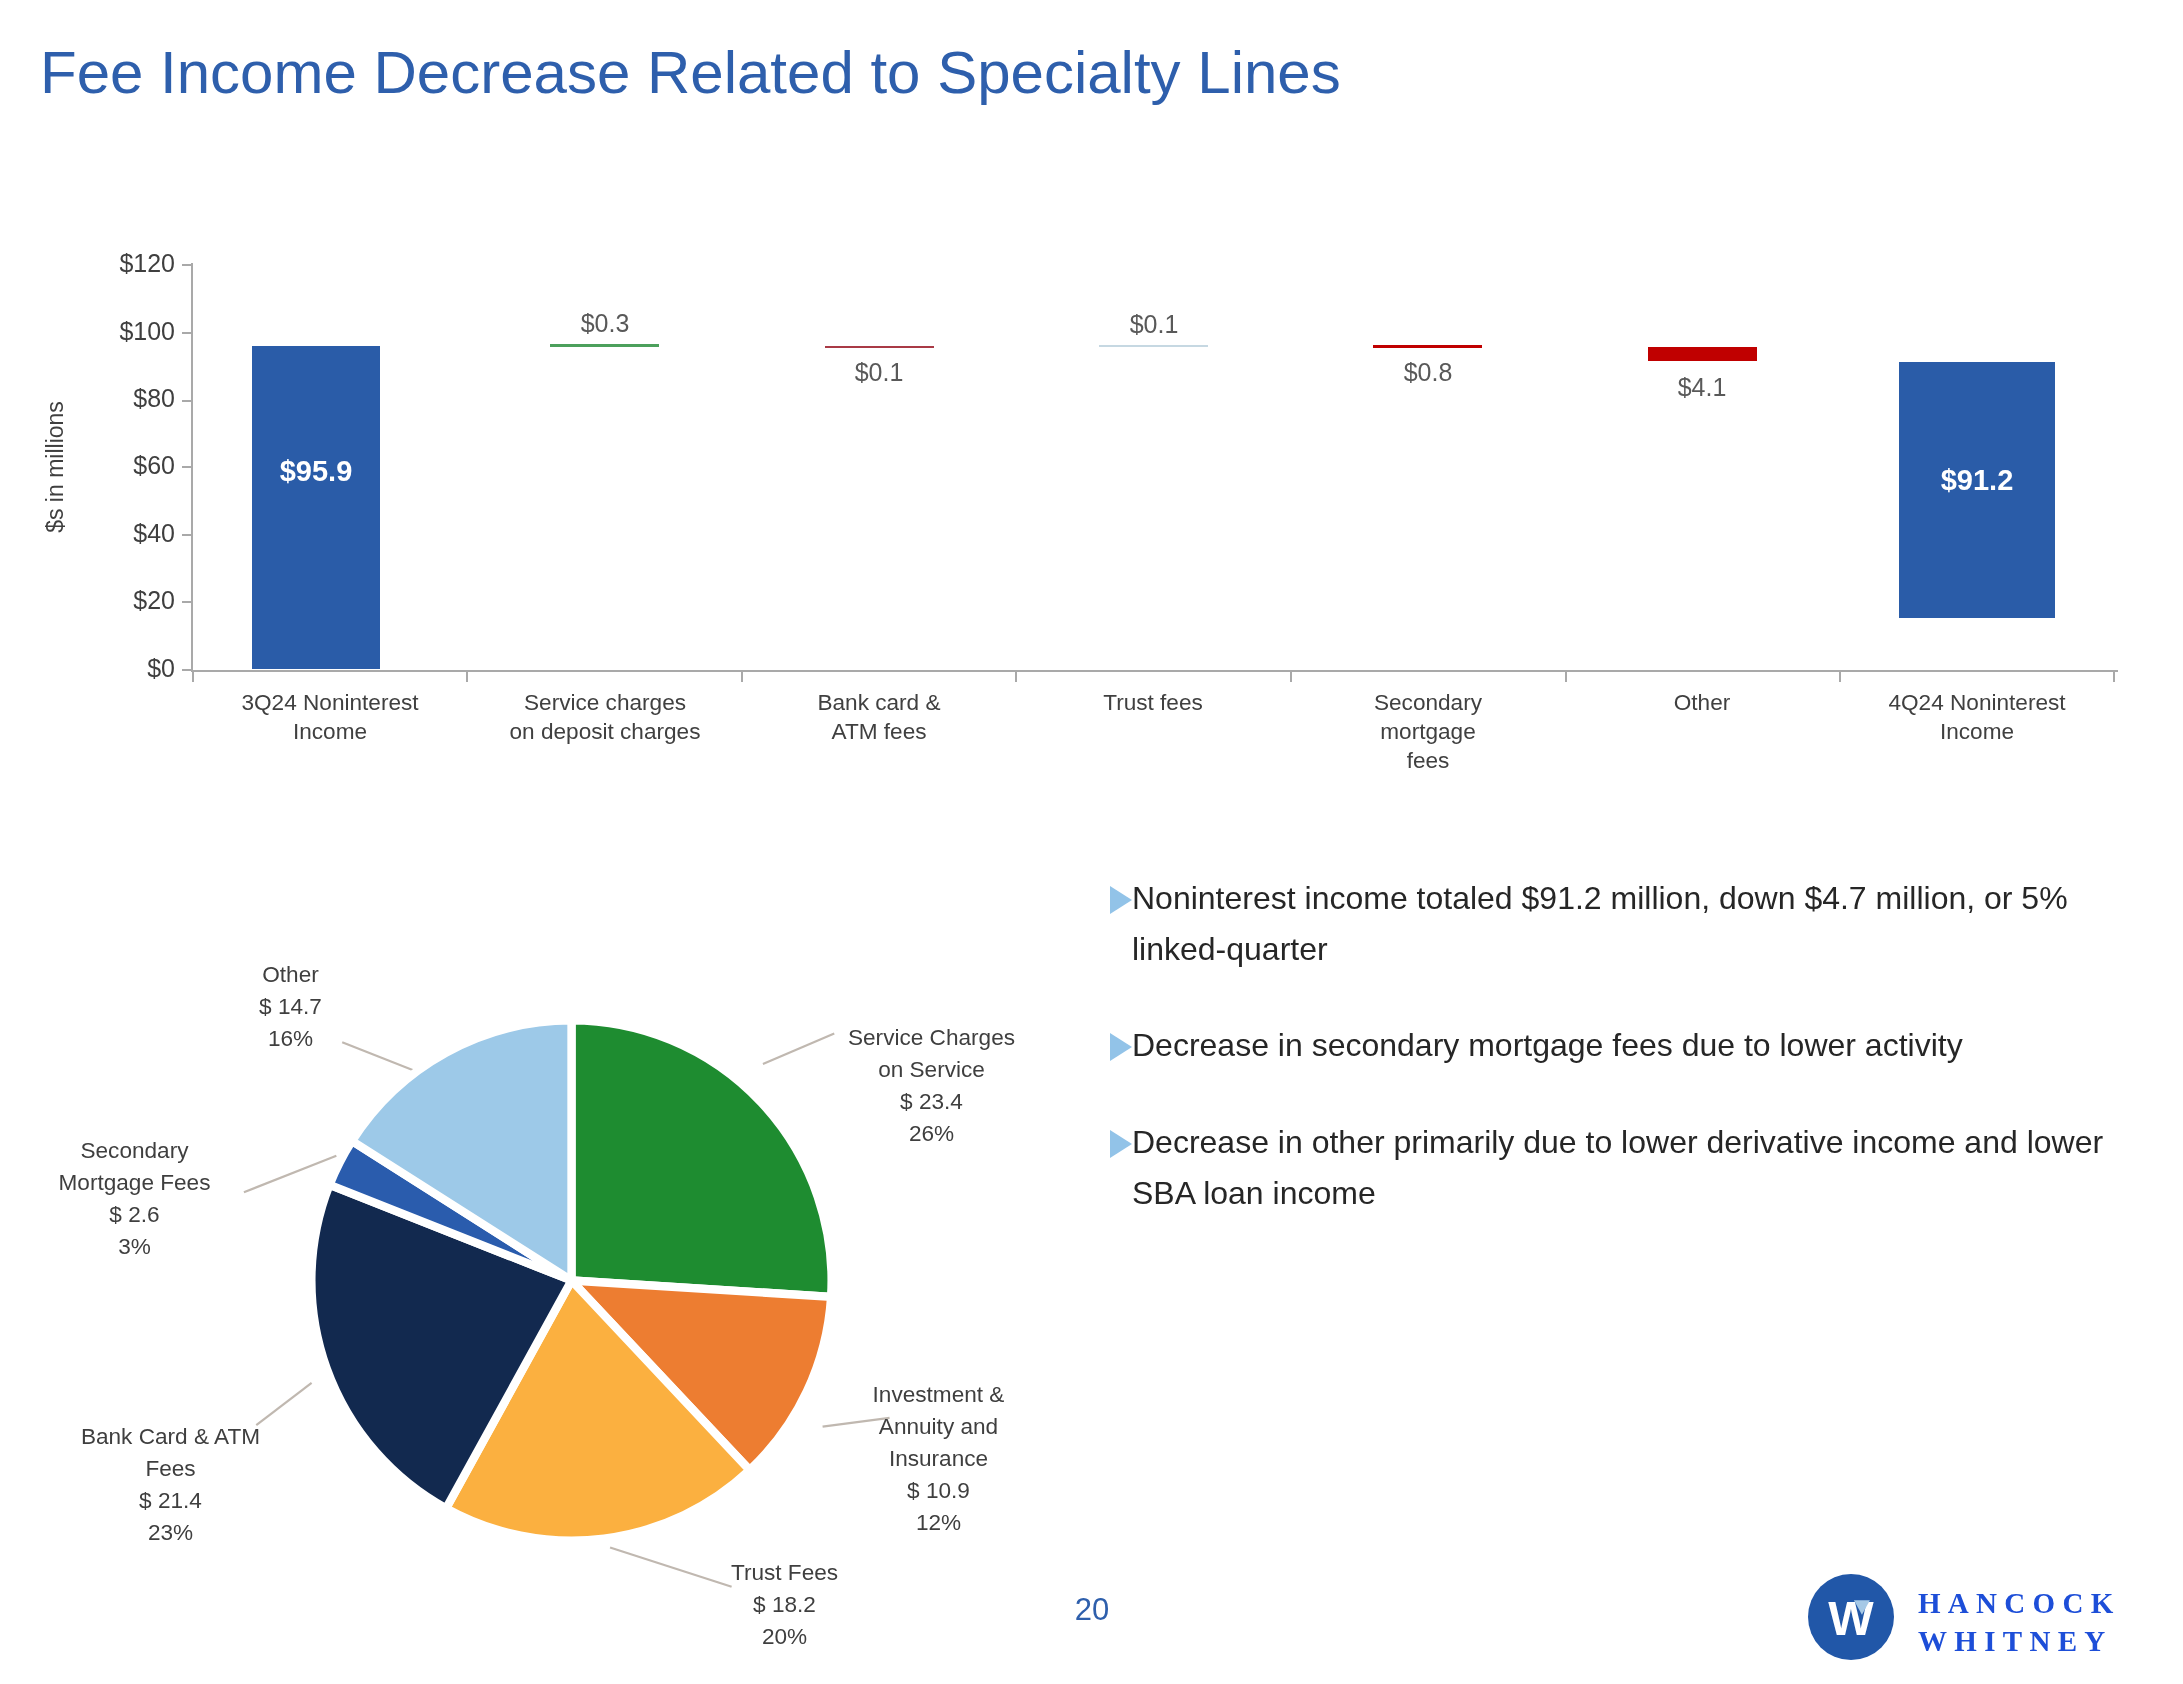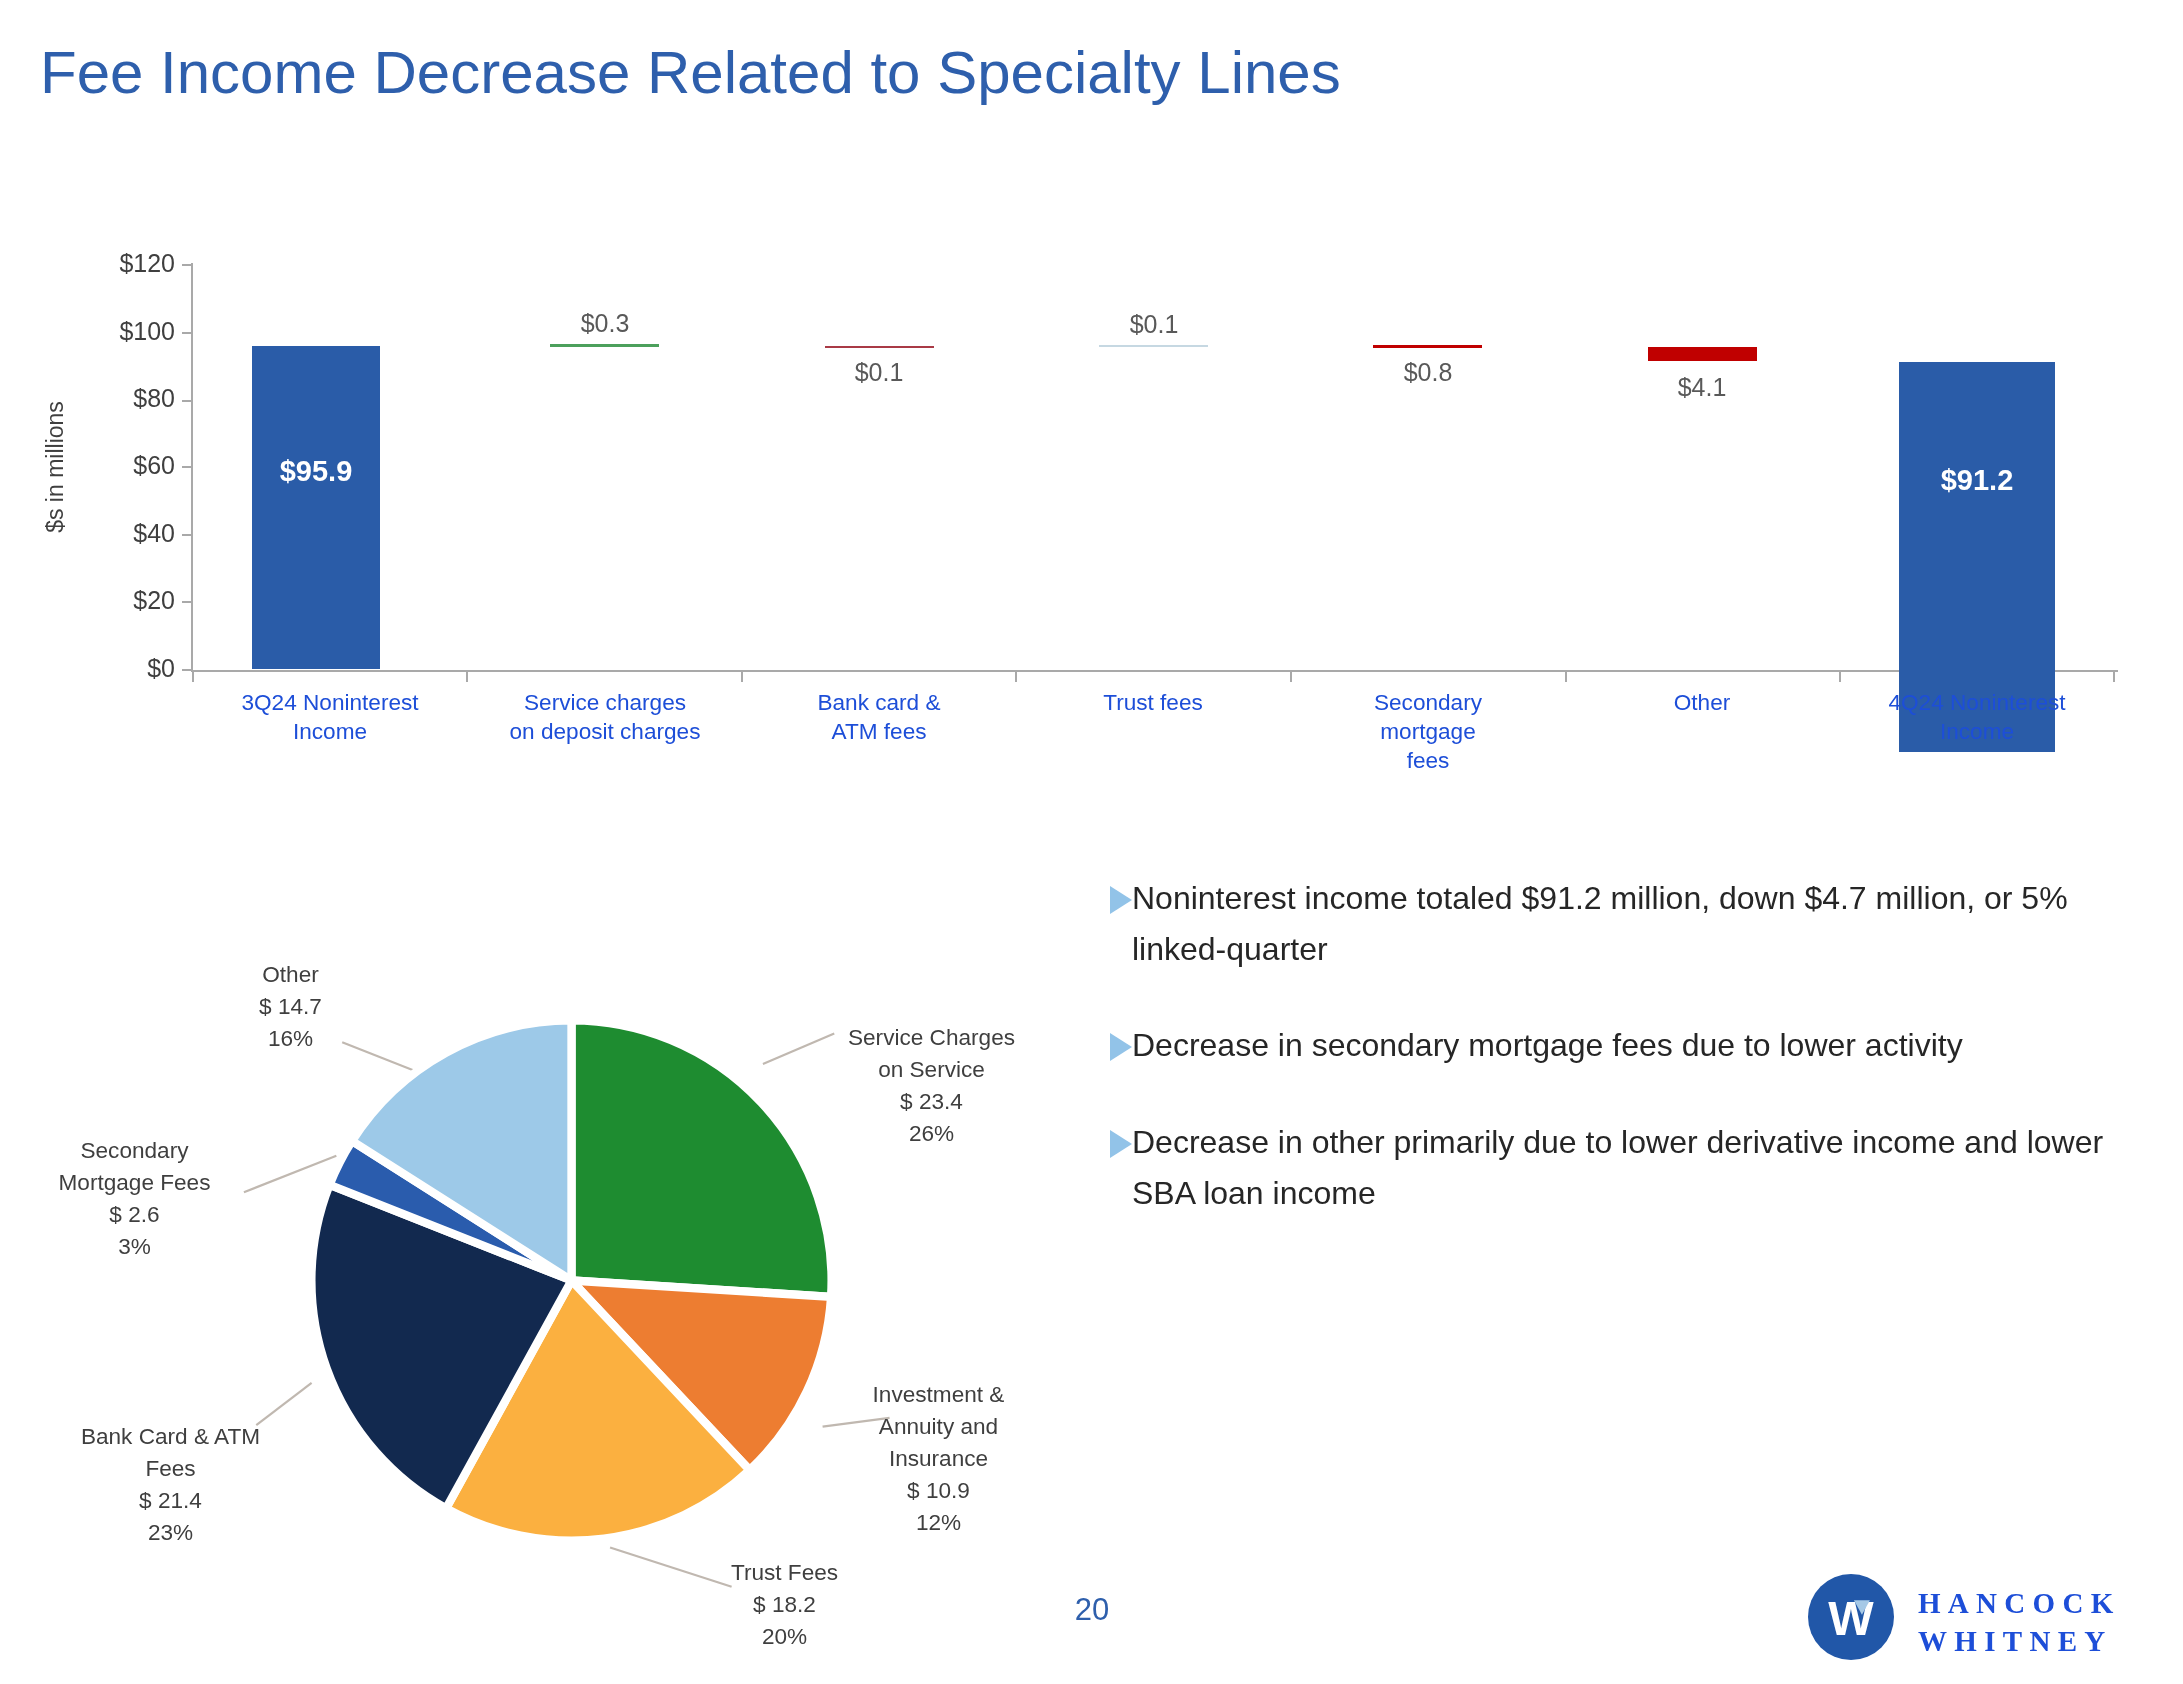--- a/index.html
+++ b/index.html
@@ -10,21 +10,21 @@
   #page-title{left:40px;top:38px;font-size:60px;font-weight:400;color:#2E5FAC;letter-spacing:0;}
   
   .ytick{width:80px;text-align:right;font-size:25px;color:#3F3F3F;}
   .ylab{left:55px;top:467px;transform:translate(-50%,-50%) rotate(-90deg);transform-origin:center;
         font-size:23px;color:#3F3F3F;white-space:nowrap;}
   .axis{background:#A9A9A9;}
   .wf-bar{}
   .wf-bar .val{position:absolute;left:0;width:100%;text-align:center;color:#fff;
                font-size:29px;font-weight:bold;}
   .wf-flt{width:146px;text-align:center;font-size:25px;color:#595959;}
-  .xlab{width:262px;text-align:center;font-size:22.6px;color:#1d4ed8;line-height:29px;}
+  .xlab{width:262px;text-align:center;font-size:22.6px;color:#404040;line-height:29px;}
   
   .pie-title{width:451px;text-align:center;font-size:25px;color:#3F3F3F;line-height:36px;}
   .plab{width:247px;text-align:center;font-size:22.6px;color:#3F3F3F;line-height:32px;}
   
   #bullets{left:1110px;top:873px;width:1041px;}
   .bullet{display:flex;margin-bottom:45px;}
   .tri{width:0;height:0;border-top:14px solid transparent;border-bottom:14px solid transparent;
        border-left:22px solid #92C3E8;margin-top:13px;flex:0 0 auto;}
   .btxt{font-size:32px;line-height:1.6;color:#262626;width:990px;}
   
@@ -80,21 +80,21 @@
 
   <div class="abs wf-flt" style="left:1081px;top:310px;">$0.1</div>
   <div class="abs" style="left: 1099px; top: 345px; width: 109px; height: 2.2px; background: rgb(198, 216, 226);"></div>
 
   <div class="abs" style="left: 1373px; top: 345px; width: 109px; height: 2.9px; background: rgb(192, 0, 0);"></div>
   <div class="abs wf-flt" style="left:1355px;top:358px;">$0.8</div>
 
   <div class="abs" style="left: 1648px; top: 347px; width: 109px; height: 14px; background: rgb(192, 0, 0);"></div>
   <div class="abs wf-flt" style="left:1629px;top:373px;">$4.1</div>
 
-  <div class="abs wf-bar" style="left: 1899px; top: 362px; width: 156px; height: 390px; background: rgb(42, 92, 168);">
+  <div class="abs wf-bar" style="left: 1899px; top: 362px; width: 156px; height: 256px; background: rgb(42, 92, 168);">
     <div class="val" style="top:102px;">$91.2</div>
   </div>
 
   <div class="abs xlab" style="left:199px;top:688px;">
     <div>3Q24 Noninterest</div>
     <div>Income</div>
   </div>
   <div class="abs xlab" style="left:474px;top:688px;">
     <div>Service charges</div>
     <div>on deposit charges</div>

